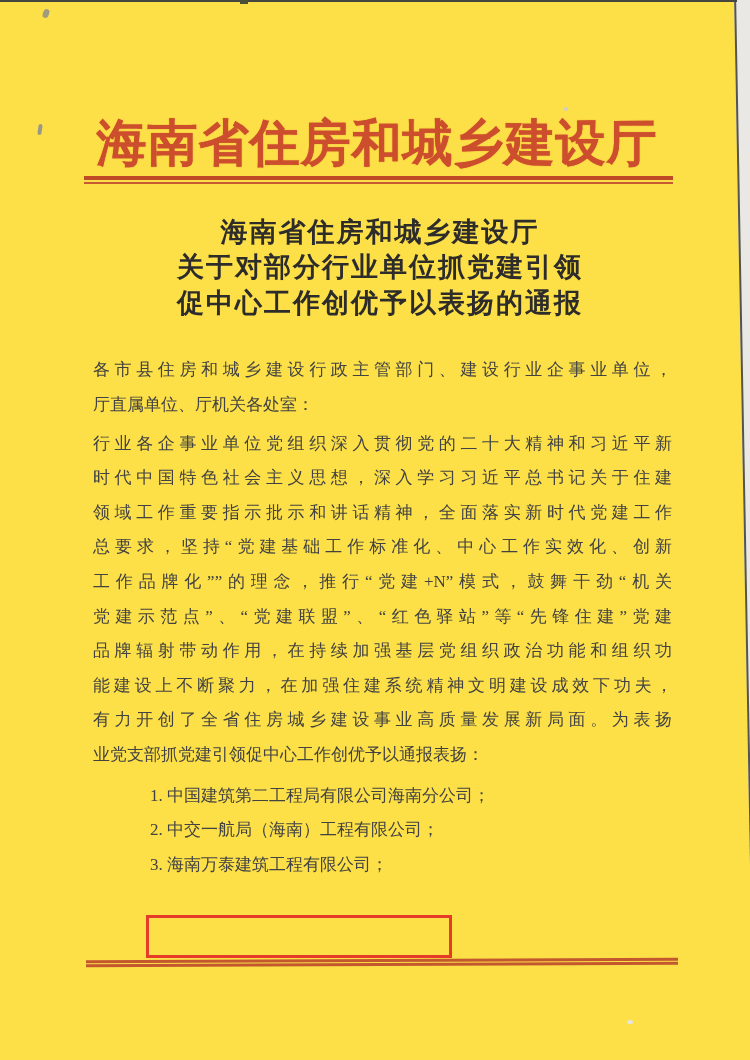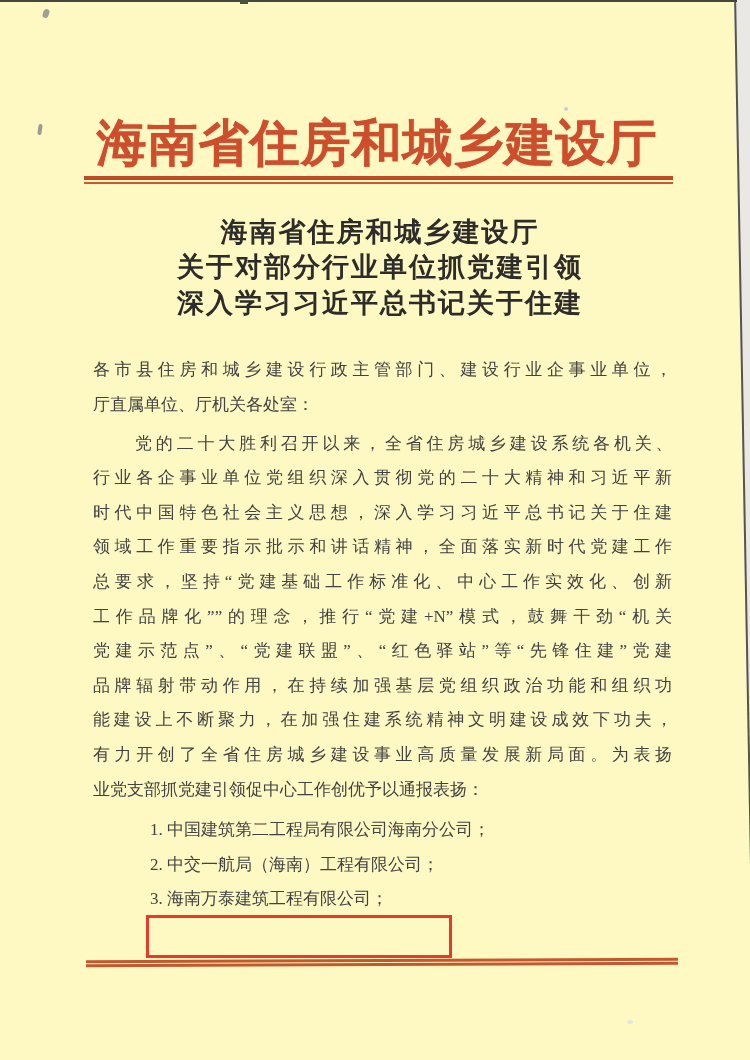--- a/index.html
+++ b/index.html
@@ -1,21 +1,21 @@
 <!DOCTYPE html>
 <html style="--letterhead-red: #cc4e2d; --rule-red: #bf4a26; --rule-red-light: #c65a31; --bottom-rule-red: #c3582f; --highlight-red: #e63b28; --body-text: #424242;"><head>
 <meta charset="utf-8">
 <style>
   html,body{margin:0;padding:0;}
   body{
     width:750px;height:1060px;position:relative;overflow:hidden;
     background:#fdfdfc;
     font-family:"Liberation Serif","DejaVu Serif",serif;
   }
-  .page{position:absolute;inset:0;background:#fef9c3;}
+  .page{position:absolute;inset:0;background:#fde047;}
   
   .scan-edge-top{position:absolute;left:0;top:0;width:737px;height:2px;background:#45463f;}
   .scan-edge-right{
     position:absolute;left:734px;top:-8px;width:30px;height:1085px;
     background:#eae8e4;border-left:2px solid #55544f;
     transform:rotate(-1.05deg);transform-origin:top left;
   }
   .speck{position:absolute;}
   .speck-1{left:43px;top:9px;width:6px;height:9px;background:#8f8f8d;border-radius:50% 40% 50% 40%;transform:rotate(18deg);opacity:.85;}
   .speck-2{left:240px;top:0;width:8px;height:4px;background:#4b5038;}
@@ -84,28 +84,27 @@
   <div class="speck speck-3"></div>
   <div class="speck speck-4"></div>
   <div class="speck speck-5"></div>
 
   <div class="letterhead">海南省住房和城乡建设厅</div>
   <div class="header-rule"></div>
 
   <div class="doc-title">
     <div>海南省住房和城乡建设厅</div>
     <div>关于对部分行业单位抓党建引领</div>
-    <div>深入学习习近平总书记关于住建</div>
+    <div>促中心工作创优予以表扬的通报</div>
   </div>
 
   <div class="body-text">
     <div class="jline">各市县住房和城乡建设行政主管部门、建设行业企事业单位，</div>
     <div class="jline short">厅直属单位、厅机关各处室：</div>
     <div class="sp-a"></div>
-    <div class="jline indent tight">党的二十大胜利召开以来，全省住房城乡建设系统各机关、</div>
     <div class="jline">行业各企事业单位党组织深入贯彻党的二十大精神和习近平新</div>
     <div class="jline">时代中国特色社会主义思想，深入学习习近平总书记关于住建</div>
     <div class="jline">领域工作重要指示批示和讲话精神，全面落实新时代党建工作</div>
     <div class="jline">总要求，坚持“党建基础工作标准化、中心工作实效化、创新</div>
     <div class="jline">工作品牌化””的理念，推行“党建+N”模式，鼓舞干劲“机关</div>
     <div class="jline">党建示范点”、“党建联盟”、“红色驿站”等“先锋住建”党建</div>
     <div class="jline">品牌辐射带动作用，在持续加强基层党组织政治功能和组织功</div>
     <div class="jline tight">能建设上不断聚力，在加强住建系统精神文明建设成效下功夫，</div>
     <div class="jline">有力开创了全省住房城乡建设事业高质量发展新局面。为表扬</div>
     <div class="jline short">业党支部抓党建引领促中心工作创优予以通报表扬：</div>

